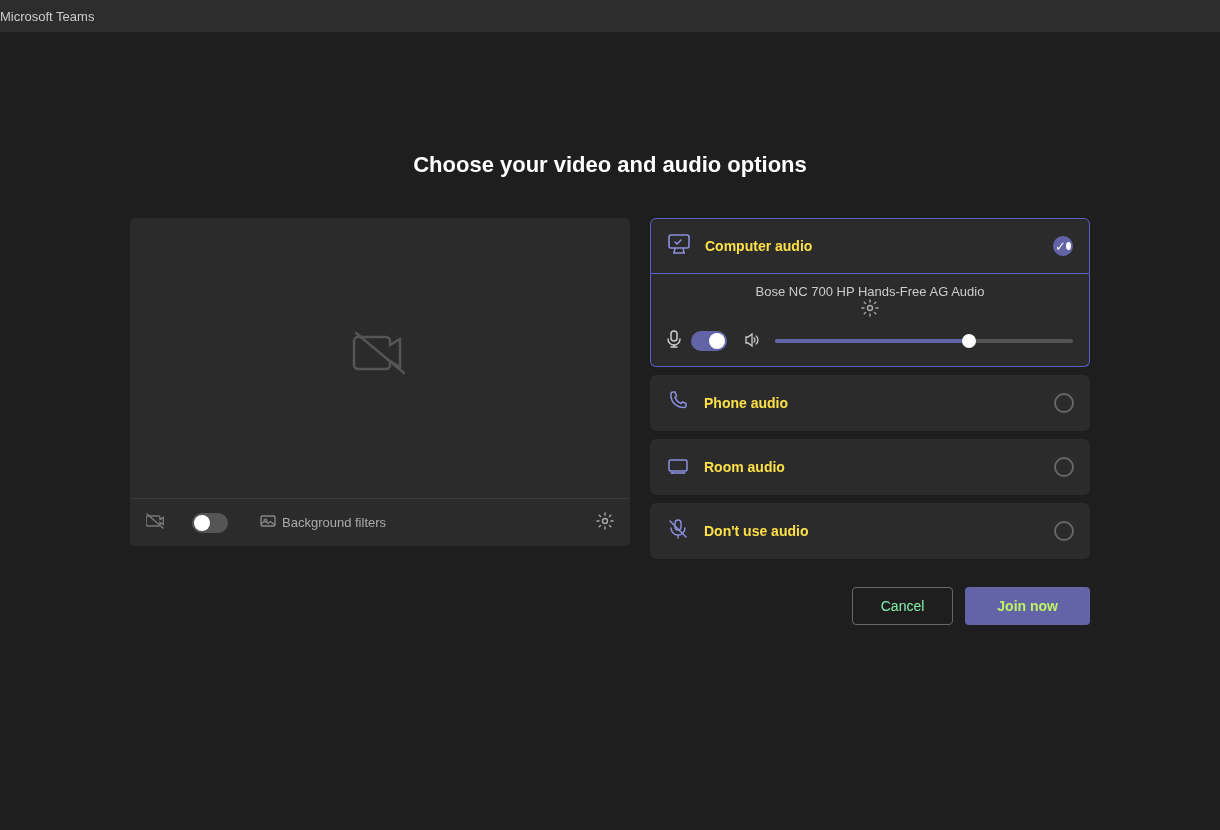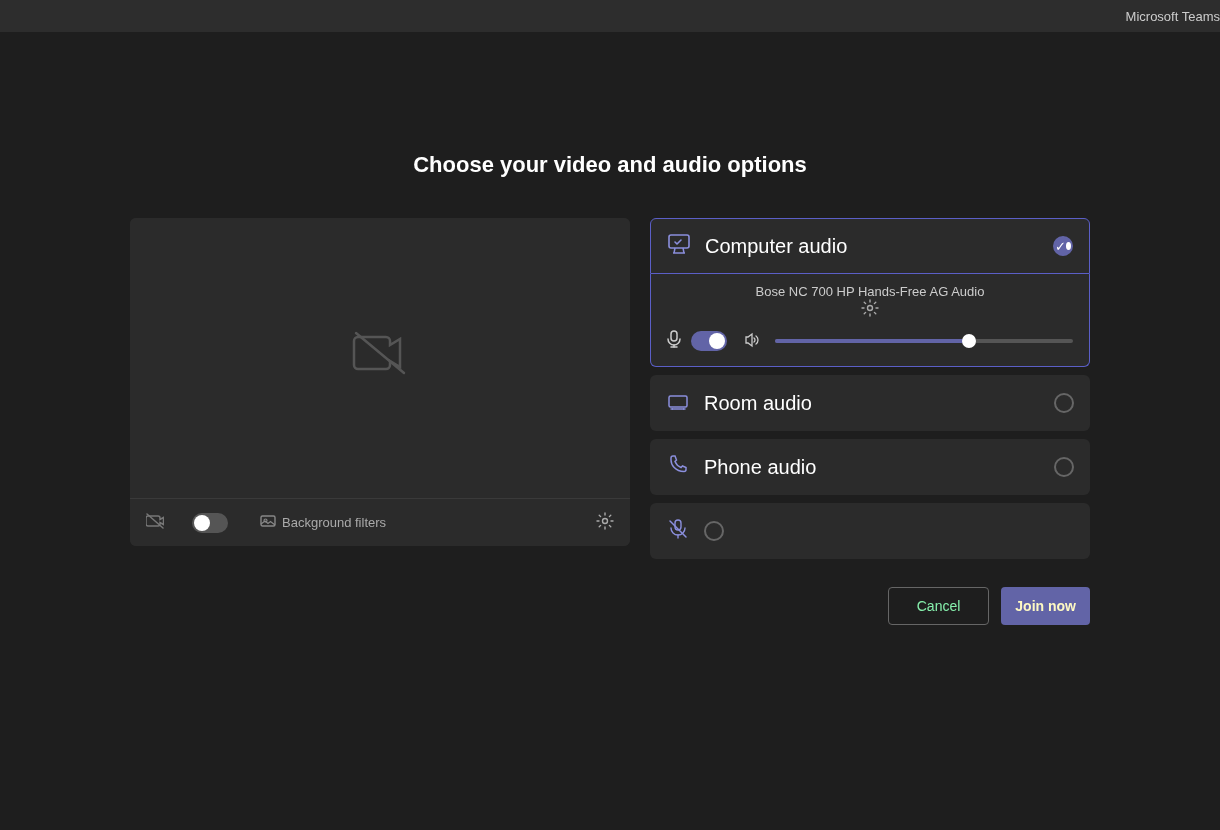--- a/index.html
+++ b/index.html
@@ -9,21 +9,21 @@
       width: 1220px;
       height: 830px;
       overflow: hidden;
       color: #fff;
     }
     .title-bar {
       background: #2d2d2d;
       height: 32px;
       display: flex;
       align-items: center;
-      justify-content: flex-end;
+      justify-content: flex-start;
       font-size: 13px;
       color: #ccc;
     }
     .main-content {
       display: flex;
       flex-direction: column;
       align-items: center;
       padding-top: 120px;
     }
     .page-title {
@@ -123,23 +123,23 @@
       gap: 14px;
       cursor: pointer;
     }
     .audio-option-icon {
       color: #8b8fdd;
       font-size: 18px;
       width: 24px;
       text-align: center;
     }
     .audio-option-label {
-      font-size: 20px;
-      font-weight: 400;
-      color: #ffffff;
+      font-size: 14px;
+      font-weight: 700;
+      color: #fde047;
       flex: 1;
     }
     .radio-circle {
       width: 20px;
       height: 20px;
       border-radius: 50%;
       border: 2px solid #666;
       display: flex;
       align-items: center;
       justify-content: center;
@@ -232,22 +232,22 @@
       border: 1px solid #666;
       color: #86efac;
       padding: 10px 28px;
       border-radius: 4px;
       font-size: 14px;
       cursor: pointer;
     }
     .join-btn {
       background: #6264a7;
       border: none;
-      color: #fef9c3;
-      padding: 10px 14px;
+      color: #bef264;
+      padding: 10px 32px;
       border-radius: 4px;
       font-size: 14px;
       font-weight: 600;
       cursor: pointer;
     }
     .computer-audio-wrapper {
       display: flex;
       flex-direction: column;
     }
     .computer-audio-top {
@@ -372,50 +372,51 @@
             <div class="volume-slider">
               <div class="volume-fill"></div>
               <div class="volume-thumb"></div>
             </div>
           </div>
         </div>
       </div>
 
       <div class="audio-option" style="margin-top:4px;">
         <div class="audio-option-icon">
+          <svg width="20" height="20" viewBox="0 0 20 20" fill="none">
+            <path d="M3 3a2 2 0 0 1 2-2h2l1.5 4-1.5 1.5a11 11 0 0 0 6 6L14.5 11 18 12.5v2a2 2 0 0 1-2 2C7.16 16.5 3 9.84 3 5V3z" stroke="#8b8fdd" stroke-width="1.5" fill="none"></path>
+          </svg>
+        </div>
+        <span class="audio-option-label">Phone audio</span>
+        <div class="radio-circle"></div>
+      </div>
+
+      <div class="audio-option" style="margin-top:4px;">
+        <div class="audio-option-icon">
           <svg width="20" height="18" viewBox="0 0 20 18" fill="none">
             <rect x="1" y="4" width="18" height="11" rx="1.5" stroke="#8b8fdd" stroke-width="1.5" fill="none"></rect>
             <line x1="5" y1="17" x2="4" y2="17" stroke="#8b8fdd" stroke-width="1.5"></line>
             <line x1="15" y1="17" x2="16" y2="17" stroke="#8b8fdd" stroke-width="1.5"></line>
             <line x1="3" y1="17" x2="17" y2="17" stroke="#8b8fdd" stroke-width="1.5" stroke-linecap="round"></line>
           </svg>
         </div>
         <span class="audio-option-label">Room audio</span>
-        <div class="radio-circle"></div>
-      </div>
-
-      <div class="audio-option" style="margin-top:4px;">
-        <div class="audio-option-icon">
-          <svg width="20" height="20" viewBox="0 0 20 20" fill="none">
-            <path d="M3 3a2 2 0 0 1 2-2h2l1.5 4-1.5 1.5a11 11 0 0 0 6 6L14.5 11 18 12.5v2a2 2 0 0 1-2 2C7.16 16.5 3 9.84 3 5V3z" stroke="#8b8fdd" stroke-width="1.5" fill="none"></path>
-          </svg>
-        </div>
-        <span class="audio-option-label">Phone audio</span>
         <div class="radio-circle"></div>
       </div>
 
       <div class="audio-option" style="margin-top:4px;">
         <div class="audio-option-icon">
           <svg width="20" height="20" viewBox="0 0 20 20" fill="none">
             <rect x="7" y="1" width="6" height="10" rx="3" stroke="#8b8fdd" stroke-width="1.4" fill="none"></rect>
             <path d="M3 9a7 7 0 0 0 14 0" stroke="#8b8fdd" stroke-width="1.4" stroke-linecap="round" fill="none"></path>
             <line x1="10" y1="16" x2="10" y2="19" stroke="#8b8fdd" stroke-width="1.4" stroke-linecap="round"></line>
             <line x1="2" y1="2" x2="18" y2="18" stroke="#8b8fdd" stroke-width="1.5" stroke-linecap="round"></line>
           </svg>
         </div>
+        <span class="audio-option-label">Don't use audio</span>
         <div class="radio-circle"></div>
       </div>
 
     </div>
   </div>
 
   <div class="bottom-actions">
     <button class="cancel-btn">Cancel</button>
     <button class="join-btn">Join now</button>
   </div>

